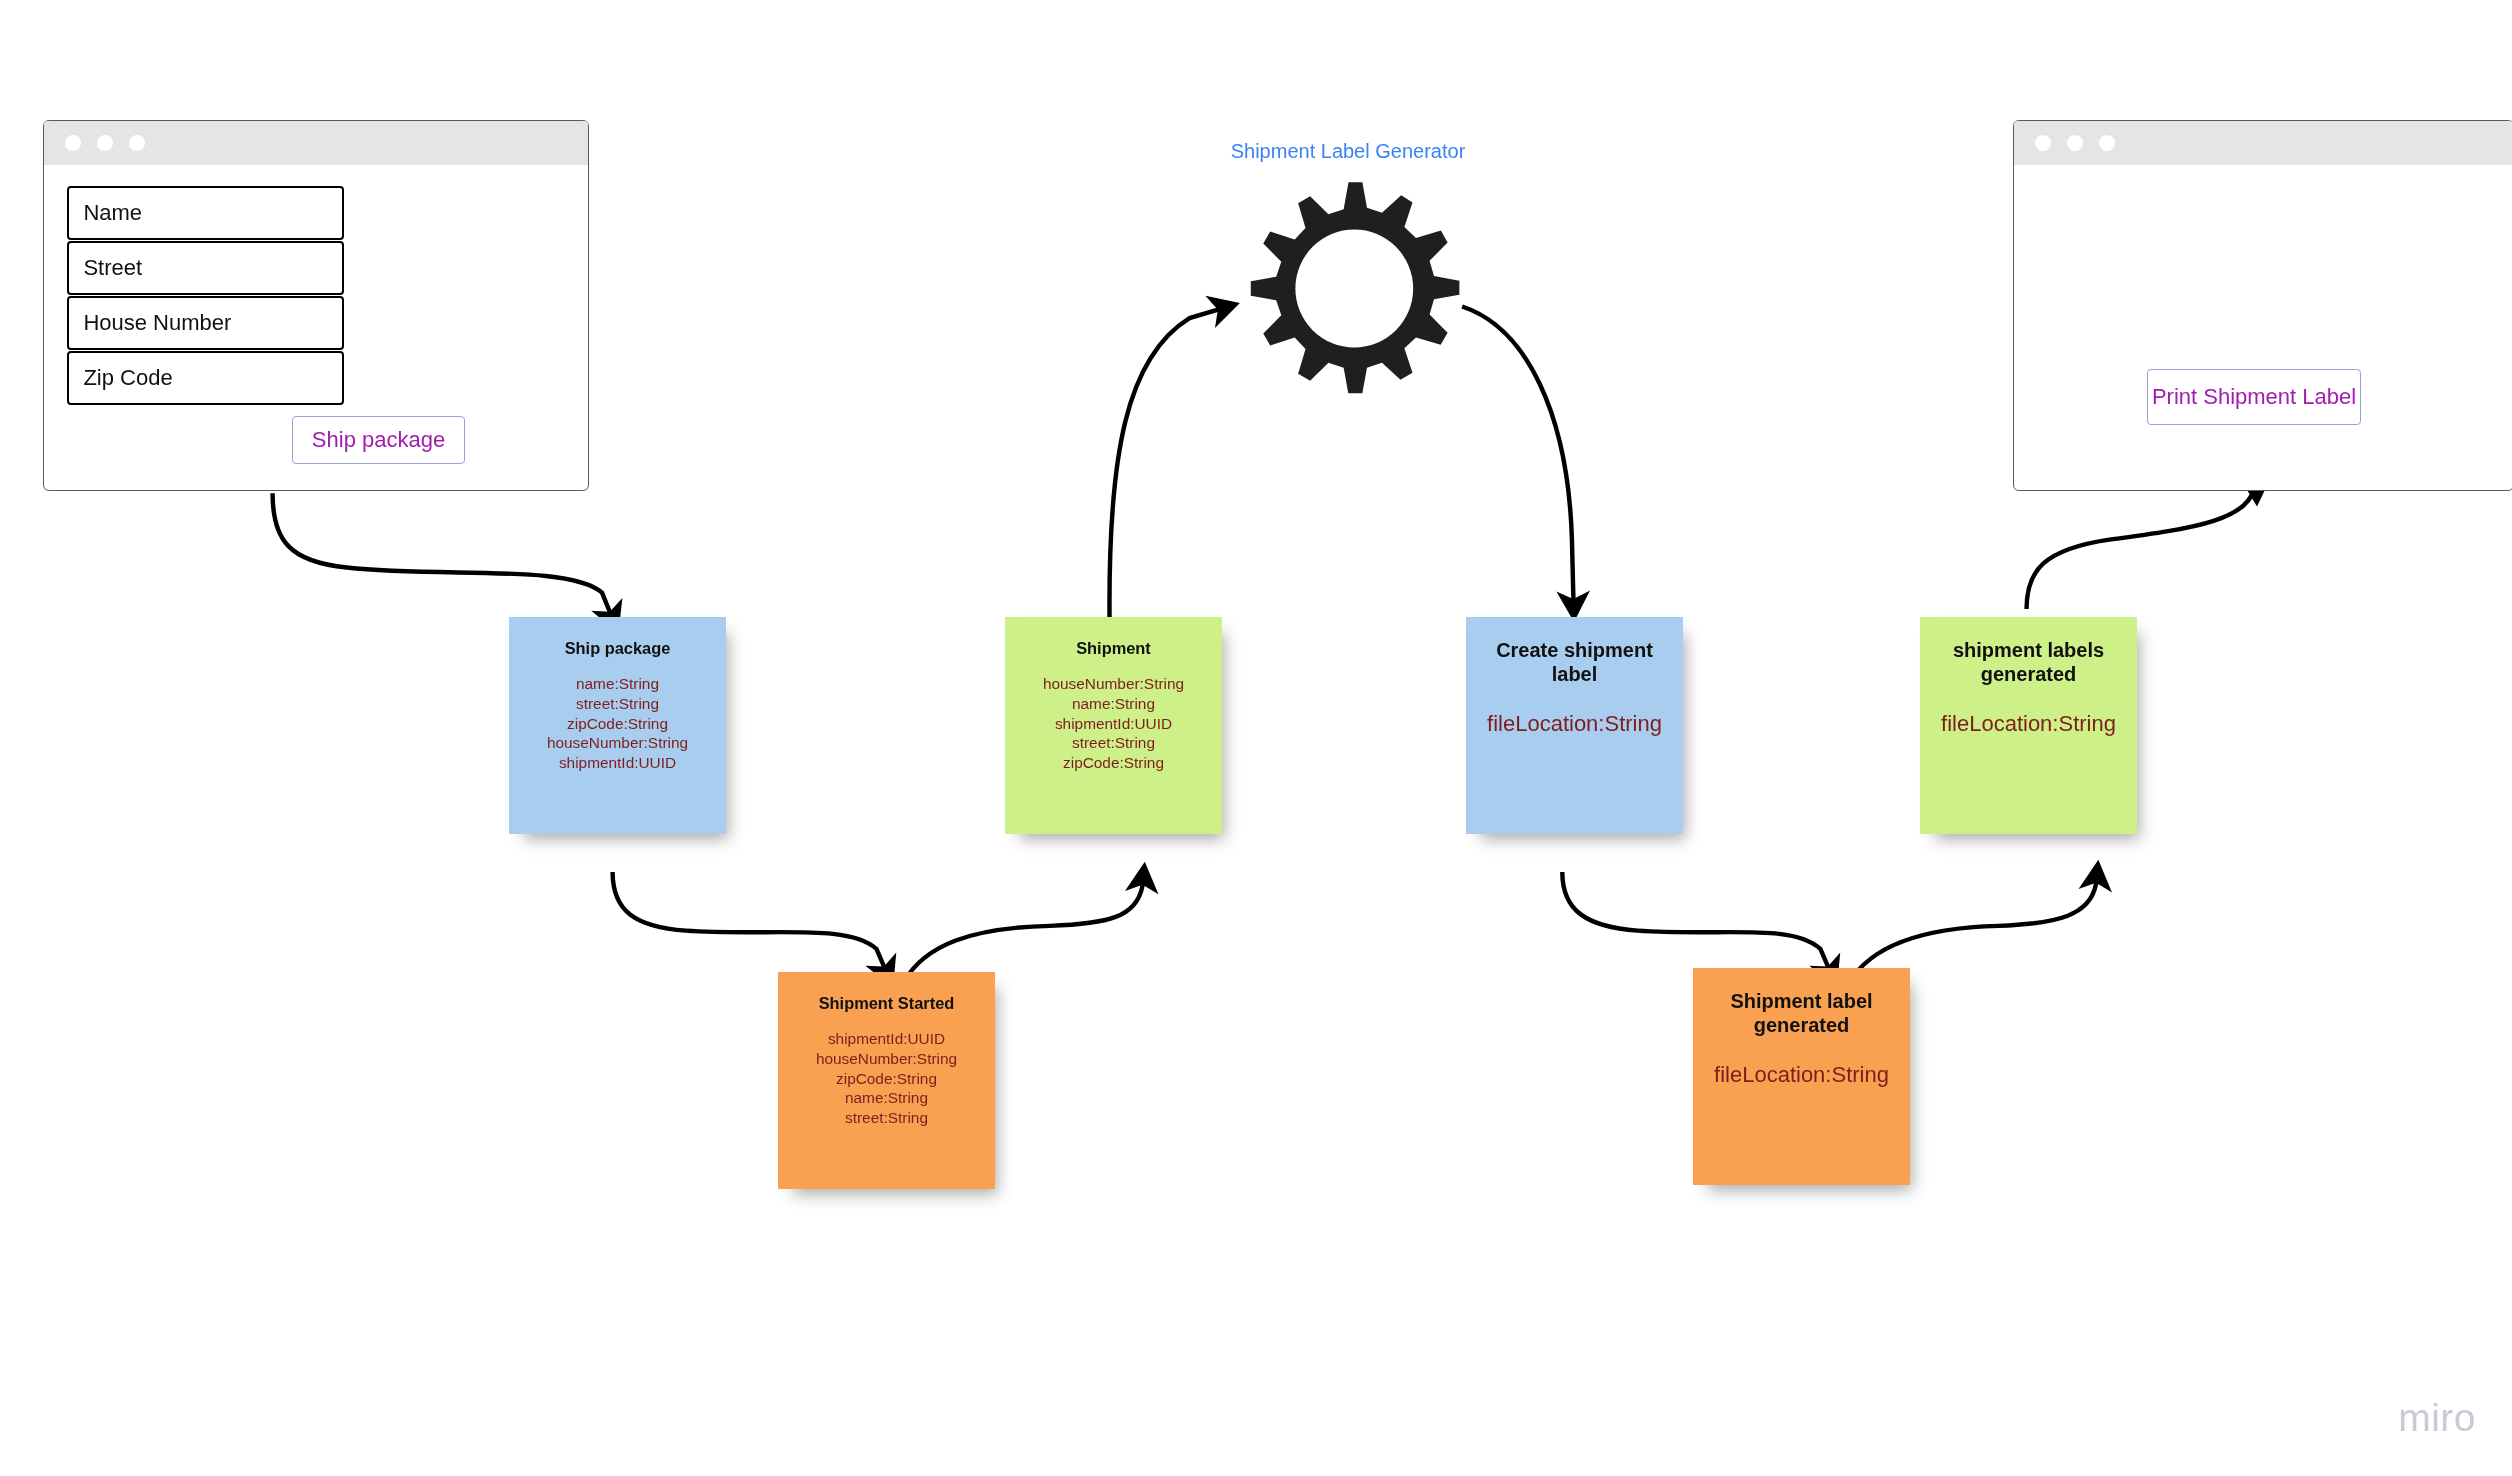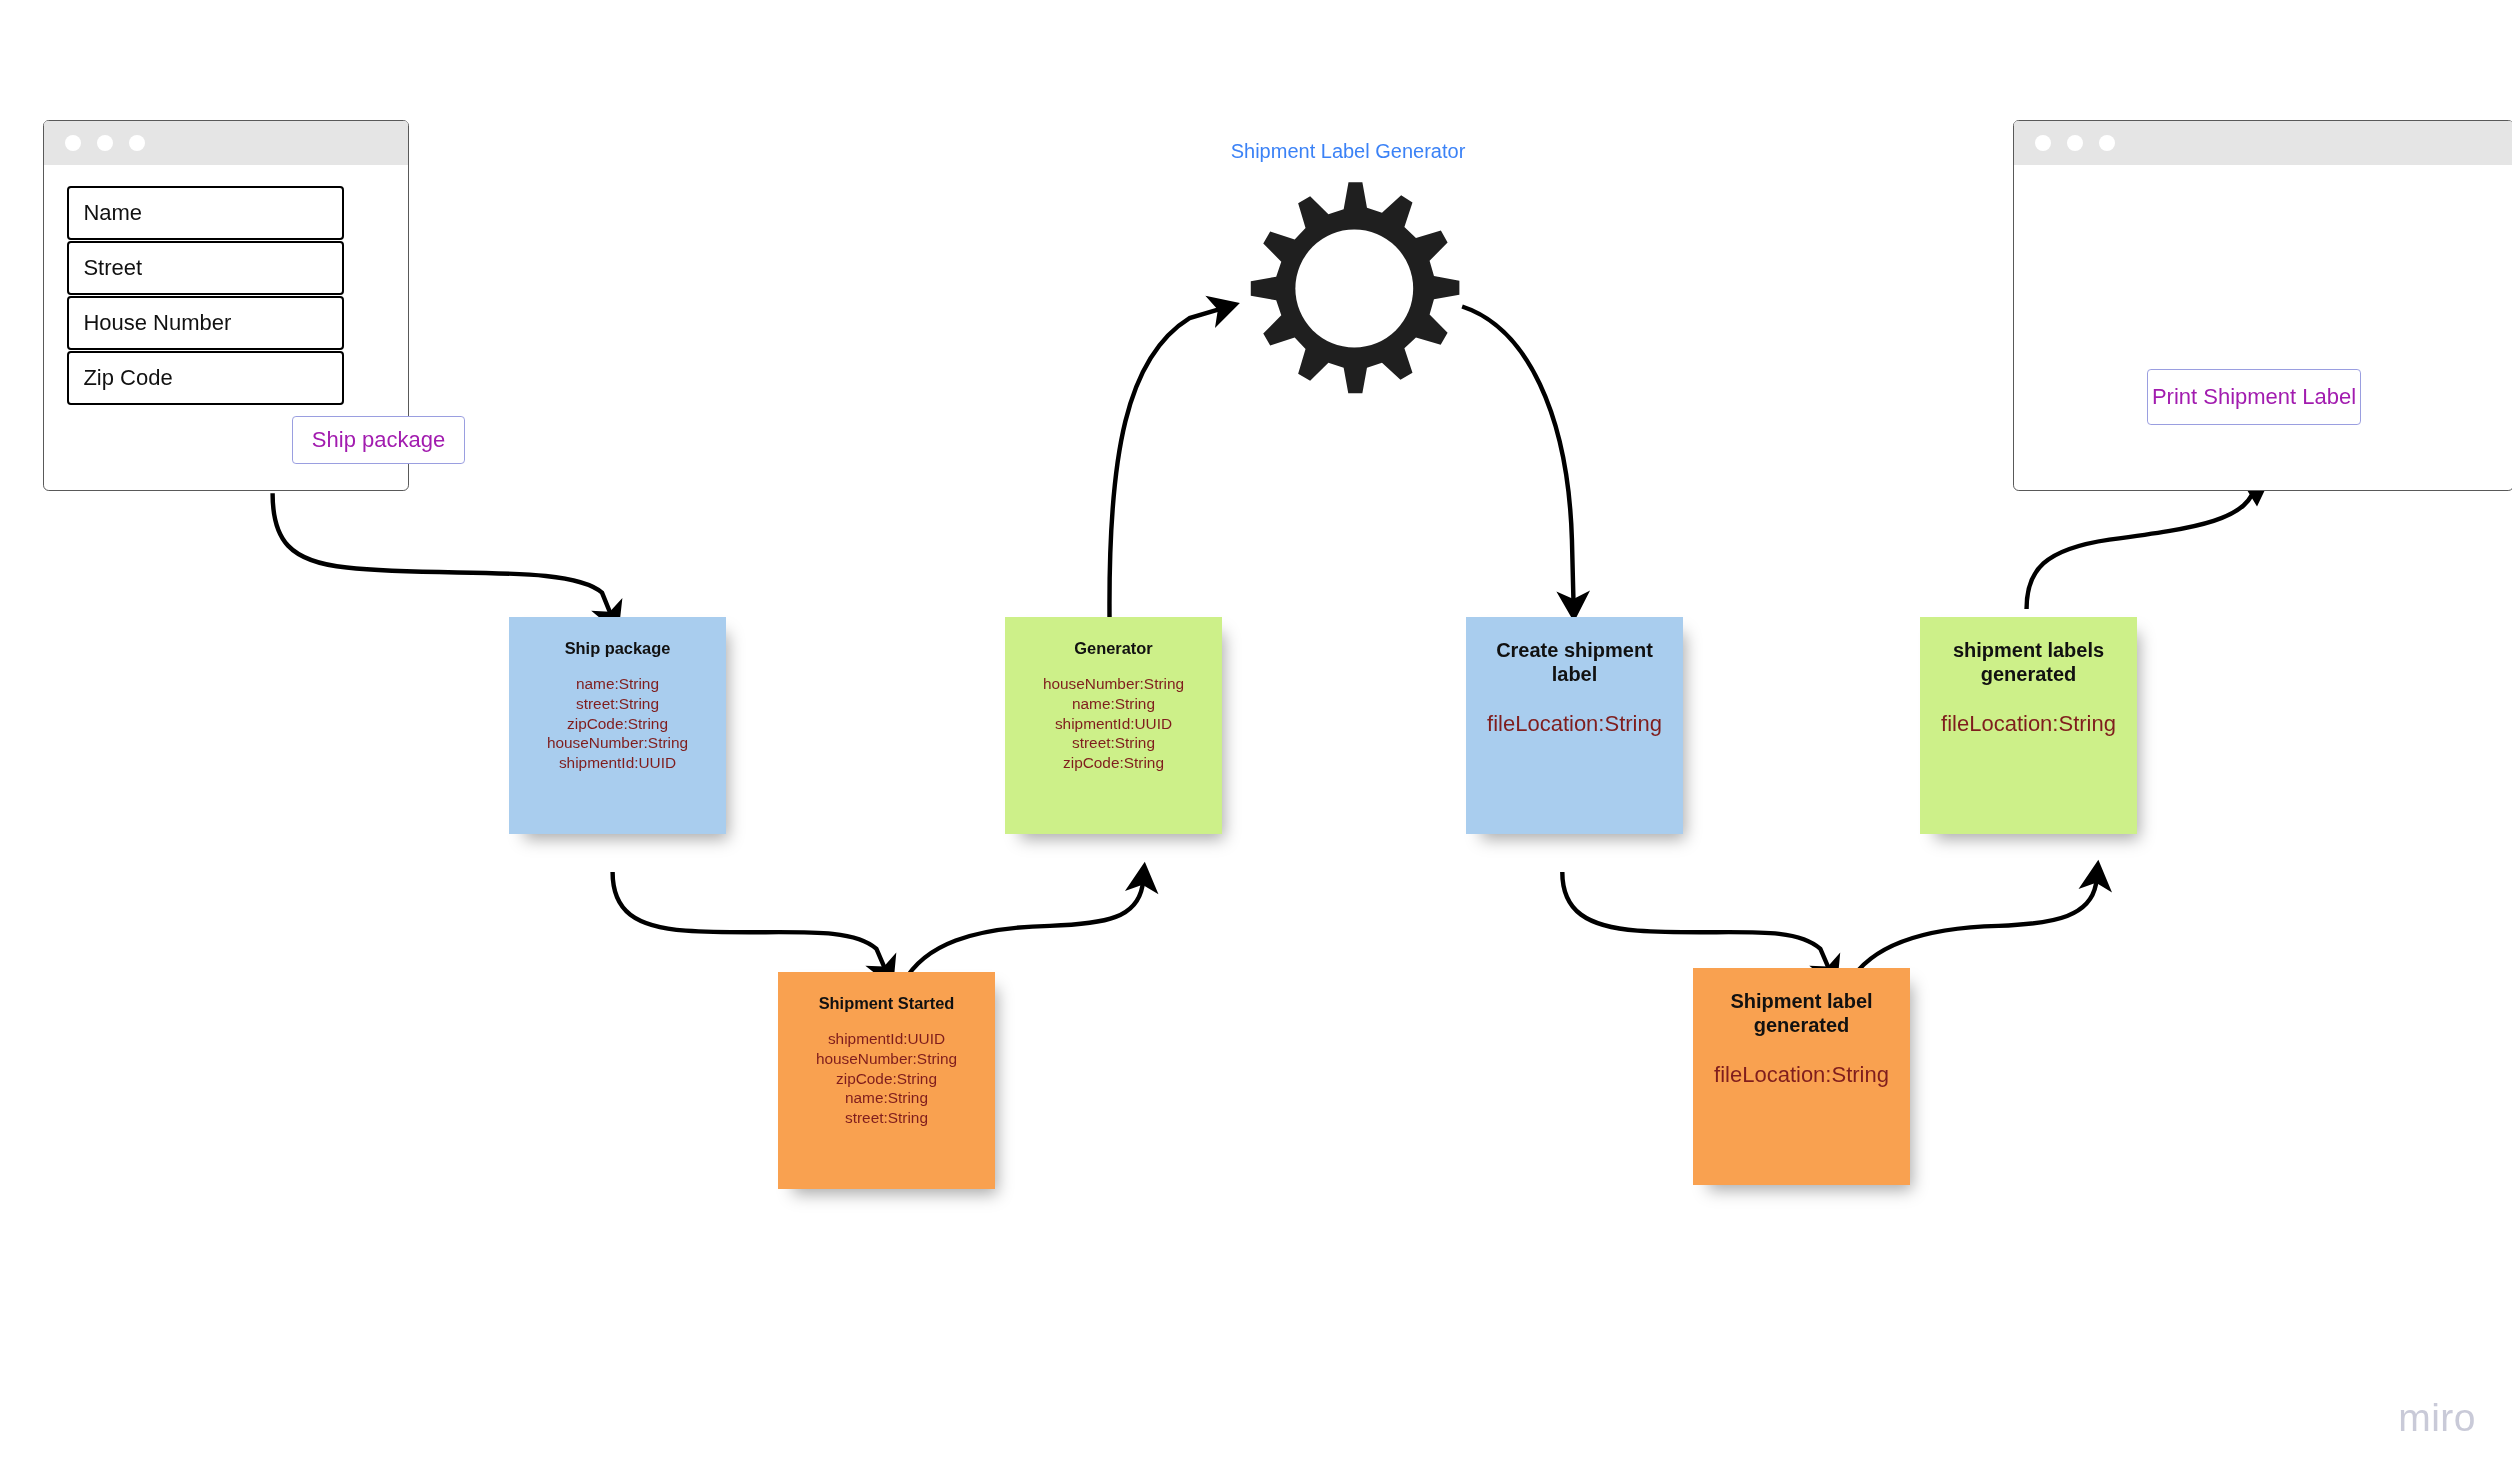--- a/index.html
+++ b/index.html
@@ -167,21 +167,21 @@
 
     <path d="M 1518,318 C 1585,340 1628,430 1632,560 L 1634,640" fill="none" stroke="#000000" stroke-width="4.6" marker-end="url(#arrowhead)"></path>
 
     <path d="M 1622,905 C 1622,946 1648,962 1700,966 C 1790,972 1860,958 1890,985 L 1905,1020" fill="none" stroke="#000000" stroke-width="4.6" marker-end="url(#arrowhead)"></path>
 
     <path d="M 1920,1020 C 1942,982 1995,963 2075,961 C 2136,959 2170,950 2176,918 L 2178,898" fill="none" stroke="#000000" stroke-width="4.6" marker-end="url(#arrowhead)"></path>
 
     <path d="M 2104,632 C 2104,592 2122,570 2190,560 C 2280,548 2338,540 2342,500 L 2343,520" fill="none" stroke="#000000" stroke-width="4.6" marker-end="url(#arrowhead)"></path>
   </svg>
 
-  <div class="browser" style="left:43px; top:120px; width:366px; height:371px;">
+  <div class="browser" style="left:43px; top:120px; width:546px; height:371px;">
     <div class="browser-titlebar">
       <span class="dot"></span>
       <span class="dot"></span>
       <span class="dot"></span>
     </div>
     <div class="browser-body">
       <div class="field" style="top:21px;">Name</div>
       <div class="field" style="top:76px;">Street</div>
       <div class="field" style="top:186px;">Zip Code</div>
       <div class="field" style="top:131px;">House Number</div>
@@ -222,21 +222,21 @@
   <div class="note small" style="left:509px; top:617px; background:#a9cdee;">
     <div class="note-title">Ship package</div>
     <div class="note-fields">name:String
 street:String
 zipCode:String
 houseNumber:String
 shipmentId:UUID</div>
   </div>
 
   <div class="note small" style="left:1005px; top:617px; background:#cdf089;">
-    <div class="note-title">Generator</div>
+    <div class="note-title">Shipment</div>
     <div class="note-fields">houseNumber:String
 name:String
 shipmentId:UUID
 street:String
 zipCode:String</div>
   </div>
 
   <div class="note large" style="left:1466px; top:617px; background:#a9cdee;">
     <div class="note-title">Create shipment label</div>
     <div class="note-fields">fileLocation:String</div>

